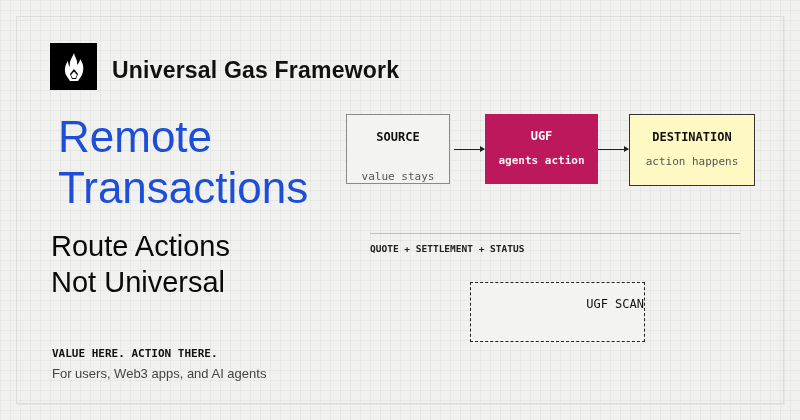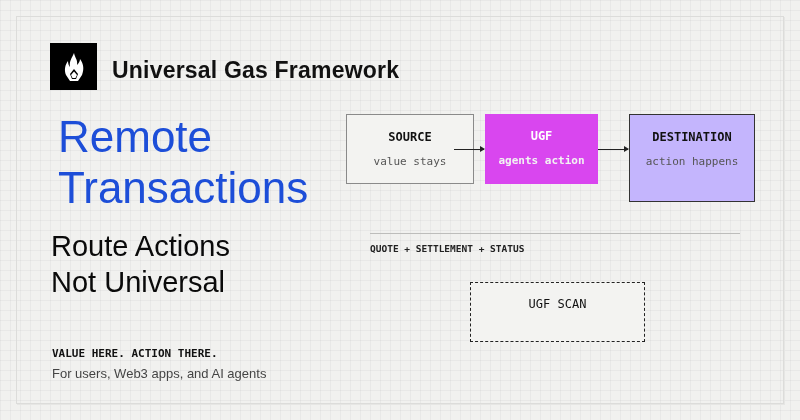--- a/index.html
+++ b/index.html
@@ -16,25 +16,25 @@
     display:flex;align-items:center;justify-content:center;}
   .brand{position:absolute;left:112px;top:57px;font-size:23px;font-weight:bold;color:#111;letter-spacing:0.2px;}
   .h1{position:absolute;left:58px;font-size:44px;line-height:1;color:#1d4ed8;}
   .h2{position:absolute;left:51px;font-size:29px;line-height:1;color:#0a0a0a;}
   .tagline{position:absolute;left:52px;top:347px;font-family:"DejaVu Sans Mono", monospace;font-size:11px;font-weight:bold;color:#111;}
   .sub{position:absolute;left:52px;top:366px;font-size:13px;color:#444;}
   .node{position:absolute;box-sizing:border-box;display:flex;flex-direction:column;align-items:center;
     font-family:"DejaVu Sans Mono", monospace;}
   .node .t{font-size:12px;font-weight:bold;margin-top:15px;}
   .node .s{font-size:11px;margin-top:11px;color:#555;}
-  .src{left:346px;top:114px;width:128px;height:70px;border:1.5px solid #8a8a8a;background:#f3f3f1;}
-  .ugf{left:485px;top:114px;width:113px;height:70px;background:#d946ef;color:#fff;}
+  .src{left:346px;top:114px;width:104px;height:70px;border:1.5px solid #8a8a8a;background:#f3f3f1;justify-content:space-between;}
+  .ugf{left:485px;top:114px;width:113px;height:70px;background:#be185d;color:#fff;}
   .ugf .s{color:#f2f2f2;font-weight:bold;}
-  .dst{left:629px;top:114px;width:126px;height:88px;border:1.5px solid #333;background:#c4b5fd;}
-  .scan{left:470px;top:282px;width:175px;height:60px;border:1.5px dashed #222;background:#f3f3f1;}
+  .dst{left:629px;top:114px;width:126px;height:72px;border:1.5px solid #333;background:#fef9c3;}
+  .scan{left:470px;top:282px;width:175px;height:60px;border:1.5px dashed #222;background:#f3f3f1;align-items:flex-end;}
   .scan .t{margin-top:14px;font-weight:normal;}
   .scan .s{margin-top:10px;}
   .arrow{position:absolute;height:1px;background:#222;}
   .arrow::after{content:"";position:absolute;right:-1px;top:-3px;border-left:5px solid #222;border-top:3.5px solid transparent;border-bottom:3.5px solid transparent;}
   .divider{position:absolute;left:370px;top:233px;width:370px;height:1px;background:#bdbdbb;}
   .label{position:absolute;left:370px;width:370px;top:243px;font-family:"DejaVu Sans Mono", monospace;font-size:9.5px;font-weight:bold;color:#222;}
 </style>
 </head>
 <body>
 

